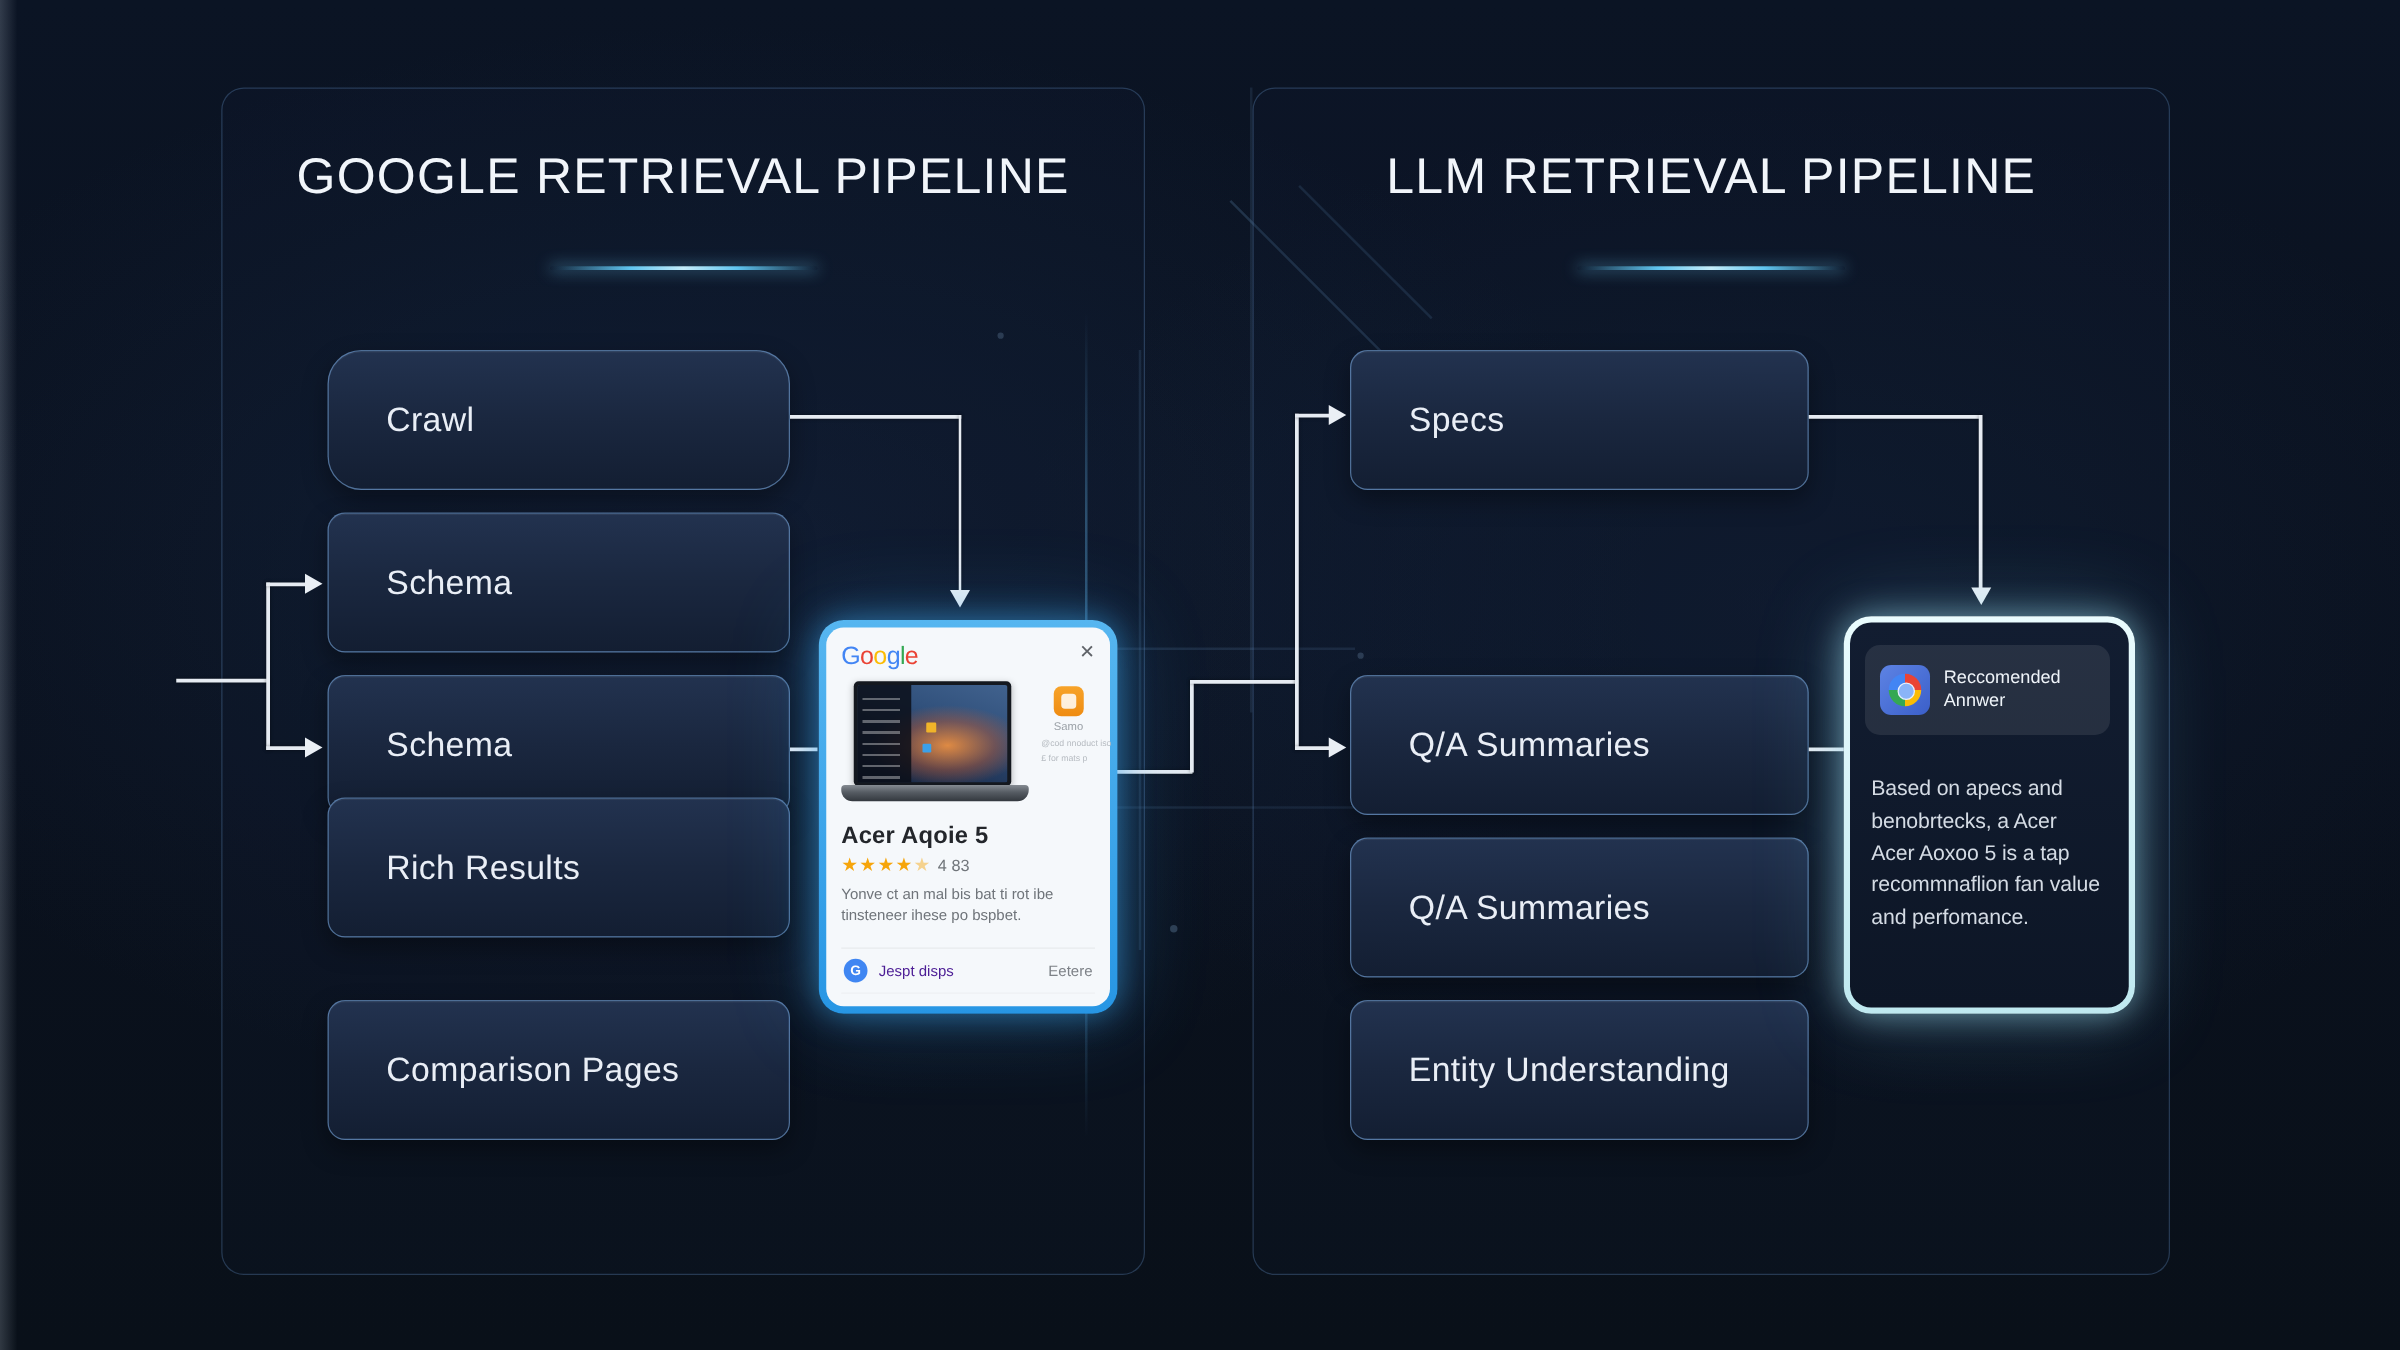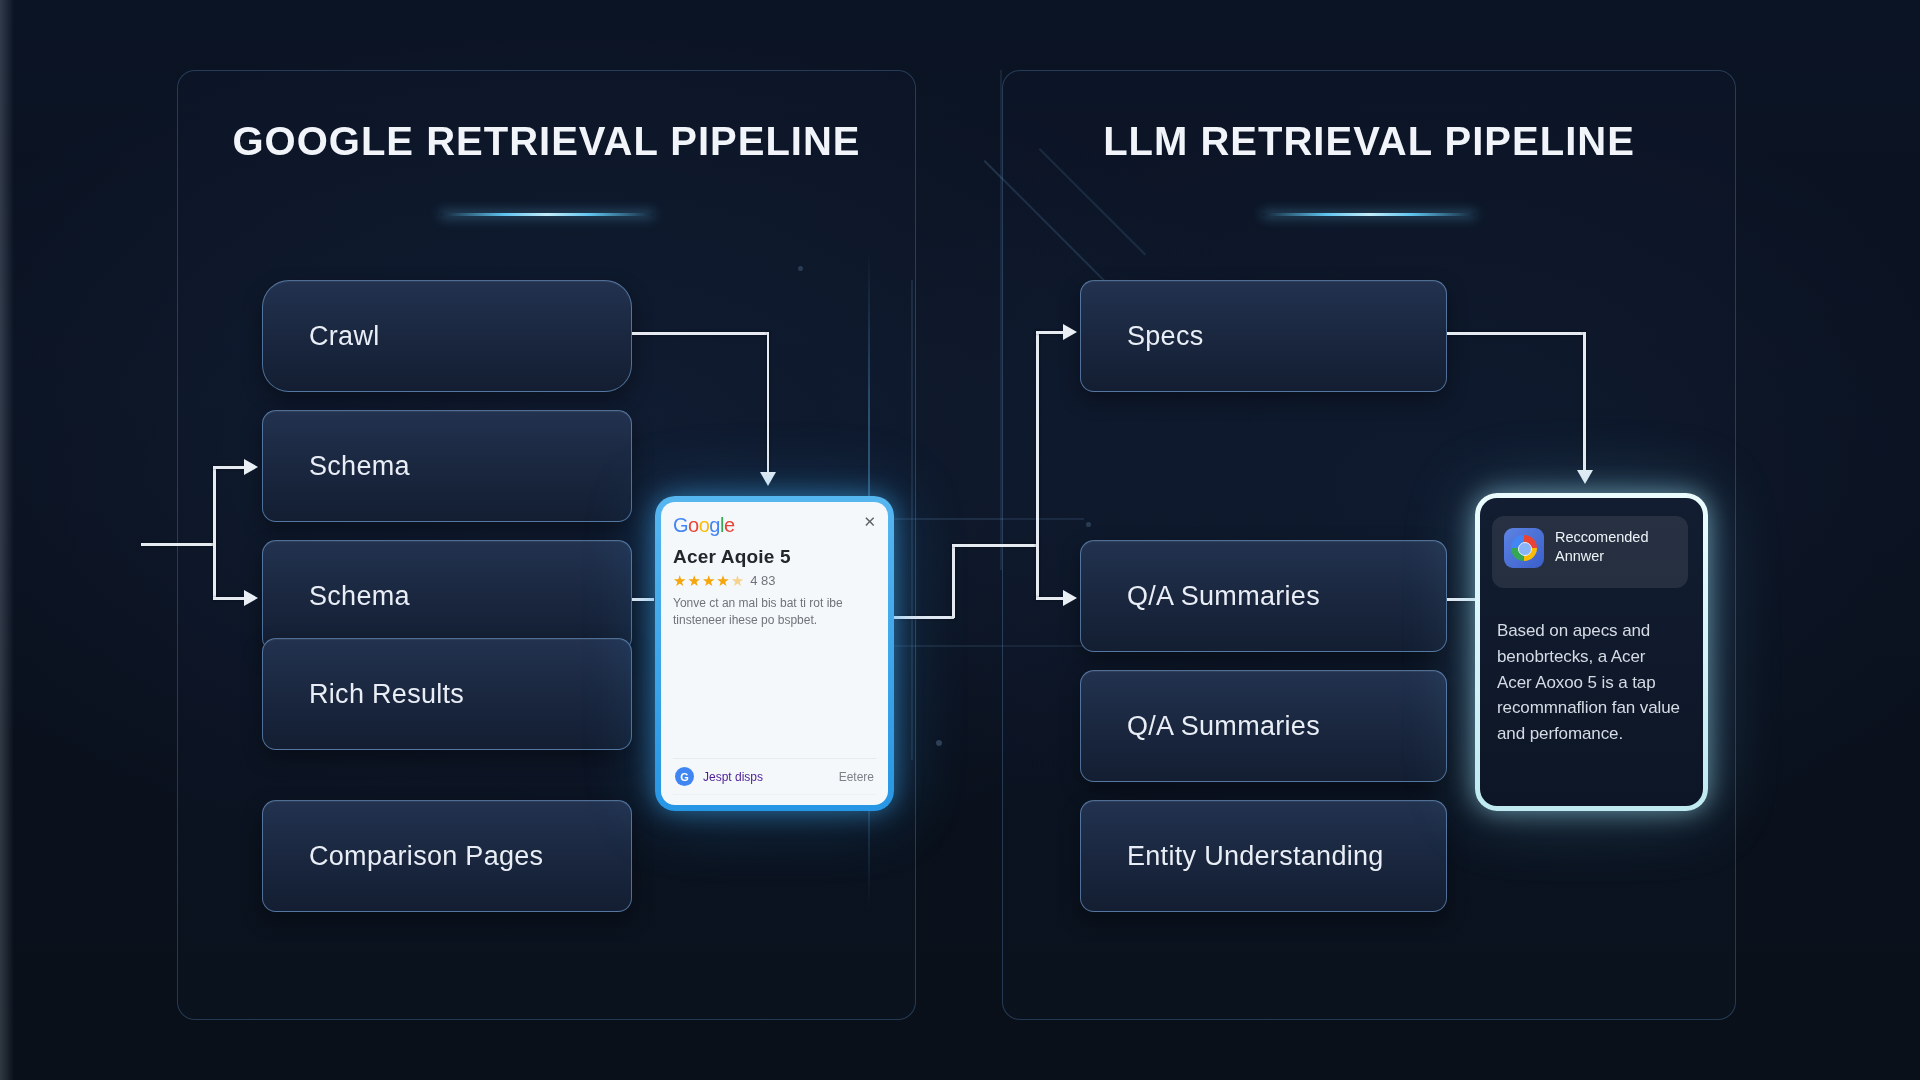--- a/index.html
+++ b/index.html
@@ -21,21 +21,21 @@
   .dh2{left:888px;top:645px;width:215px;height:1.5px;background:rgba(120,170,220,0.12);}
   .dd1{left:985px;top:160px;width:200px;height:1.5px;background:rgba(120,175,225,0.20);transform:rotate(45deg);transform-origin:left top;}
   .dd2{left:1040px;top:148px;width:150px;height:1.5px;background:rgba(120,175,225,0.16);transform:rotate(45deg);transform-origin:left top;}
   .dot{position:absolute;border-radius:50%;background:rgba(150,190,230,0.25);}
   
   .panel{position:absolute;top:70px;height:950px;border:1.5px solid rgba(110,162,218,0.28);
     border-radius:18px;background:rgba(20,33,56,0.16);}
   .panel-left{left:177px;width:739px;}
   .panel-right{left:1002px;width:734px;}
   .panel-title{position:absolute;top:48px;left:0;right:0;text-align:center;color:#f1f5fa;
-    font-size:40px;font-weight:700;letter-spacing:1px;}
+    font-size:40px;font-weight:400;letter-spacing:1px;}
   .title-underline{position:absolute;top:142px;left:50%;transform:translateX(-50%);width:214px;height:3px;border-radius:2px;
     background:linear-gradient(90deg,rgba(80,170,230,0.05),#5fc4ee 30%,#c4edfa 50%,#5fc4ee 70%,rgba(80,170,230,0.05));
     box-shadow:0 0 12px rgba(110,200,240,0.8);}
   
   .flow-box{position:absolute;width:370px;height:112px;border-radius:14px;
     border:1.5px solid rgba(128,176,232,0.55);
     background:linear-gradient(180deg,#22324f 0%,#1a273f 50%,#131e32 100%);
     box-shadow:0 8px 20px rgba(0,0,0,0.35), inset 0 1px 0 rgba(255,255,255,0.06);
     display:flex;align-items:center;padding-left:46px;
     color:#e9eef6;font-size:27px;letter-spacing:0.3px;}
@@ -88,21 +88,21 @@
     display:flex;align-items:center;justify-content:center;}
   .gf-left{font-size:12px;color:#4c1d95;margin-left:9px;}
   .gf-right{font-size:12px;color:#7d8187;margin-left:auto;text-align:center;}
   
   .lcard{position:absolute;left:1475px;top:493px;width:233px;height:318px;border-radius:22px;padding:5px;
     background:linear-gradient(180deg,#eafcfe 0%,#bfe9f0 100%);
     box-shadow:0 0 26px rgba(165,230,245,0.55),0 0 70px rgba(120,200,235,0.28);}
   .lcard-body{position:relative;width:100%;height:100%;border-radius:17px;
     background:linear-gradient(180deg,#121d31 0%,#0d1626 100%);}
   .badge{position:absolute;left:12px;top:18px;width:196px;height:72px;border-radius:12px;
-    background:rgba(255,255,255,0.09);display:flex;align-items:flex-start;padding:12px 12px;}
+    background:rgba(255,255,255,0.09);display:flex;align-items:center;padding:12px 12px;}
   .badge-icon{width:40px;height:40px;border-radius:9px;flex:0 0 auto;
     background:linear-gradient(135deg,#5d83e4,#3b5fc9);position:relative;}
   .badge-swirl{position:absolute;left:7px;top:7px;width:26px;height:26px;border-radius:50%;
     background:conic-gradient(#ea4335 0 25%,#fbbc05 25% 50%,#34a853 50% 75%,#4285f4 75% 100%);}
   .badge-swirl::after{content:"";position:absolute;left:7px;top:7px;width:12px;height:12px;border-radius:50%;background:#8ab4f8;border:1px solid #e8f0fe;}
   .badge-text{margin-left:11px;color:#eef3f8;font-size:14.5px;line-height:1.3;}
   .lbody{position:absolute;left:17px;top:120px;color:#d4dbe4;font-size:17px;line-height:1.52;letter-spacing:-0.1px;white-space:nowrap;}
 </style>
 </head>
 <body>
@@ -187,20 +187,38 @@
   <div class="ah-down" style="left:1576.5px;top:470px;"></div>
 
   <div class="seg h" style="left:1447px;top:598px;width:28px;"></div>
 
   <div class="gcard">
     <div class="gcard-white">
       <div class="ghead">
         <div class="glogo"><span class="gl1">G</span><span class="gl2">o</span><span class="gl3">o</span><span class="gl4">g</span><span class="gl5">l</span><span class="gl6">e</span></div>
         <div class="gclose">✕</div>
       </div>
+      <div class="gmain">
+        <div class="laptop">
+          <div class="lap-screen">
+            <div class="lap-wall">
+              <div class="lap-menu"></div>
+              <div class="tile1"></div>
+              <div class="tile2"></div>
+            </div>
+          </div>
+          <div class="lap-base"></div>
+        </div>
+        <div class="gside">
+          <div class="gs-icon"></div>
+          <div class="gs-name">Samo</div>
+          <div class="gs-line">@cod nnoduct iso</div>
+          <div class="gs-line">£  for mats p</div>
+        </div>
+      </div>
       <div class="gtitle">Acer Aqoie 5</div>
       <div class="grating">
         <span class="star">★</span>
           <span class="star">★</span>
           <span class="star">★</span>
           <span class="star">★</span>
           <span class="star dim">★</span>
         <span class="gscore">4 83</span>
       </div>
       <div class="gdesc">

